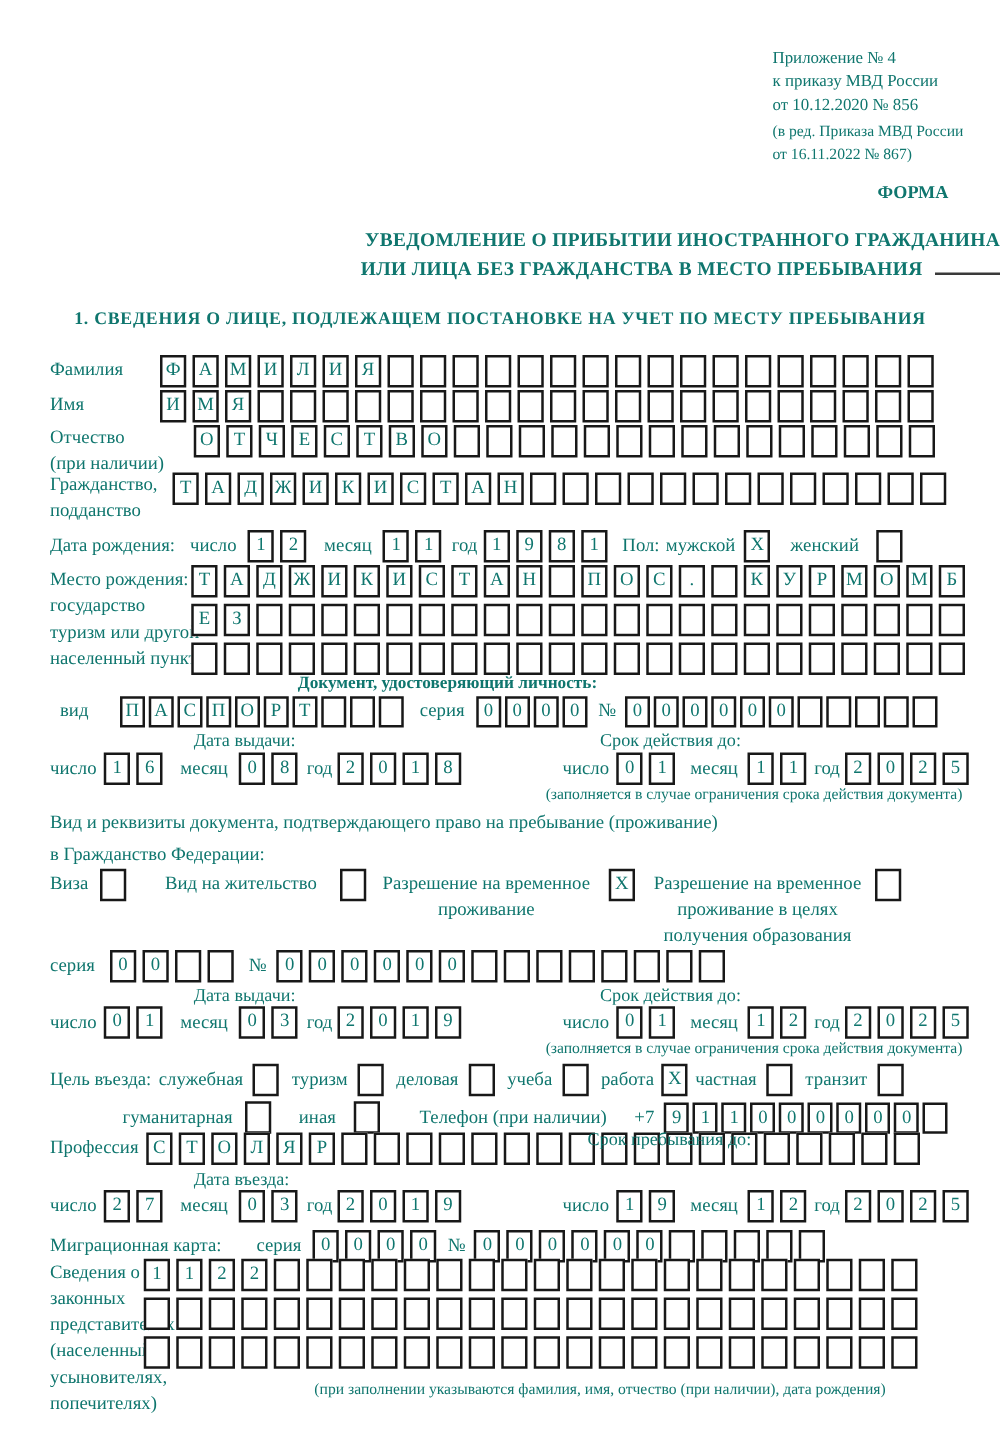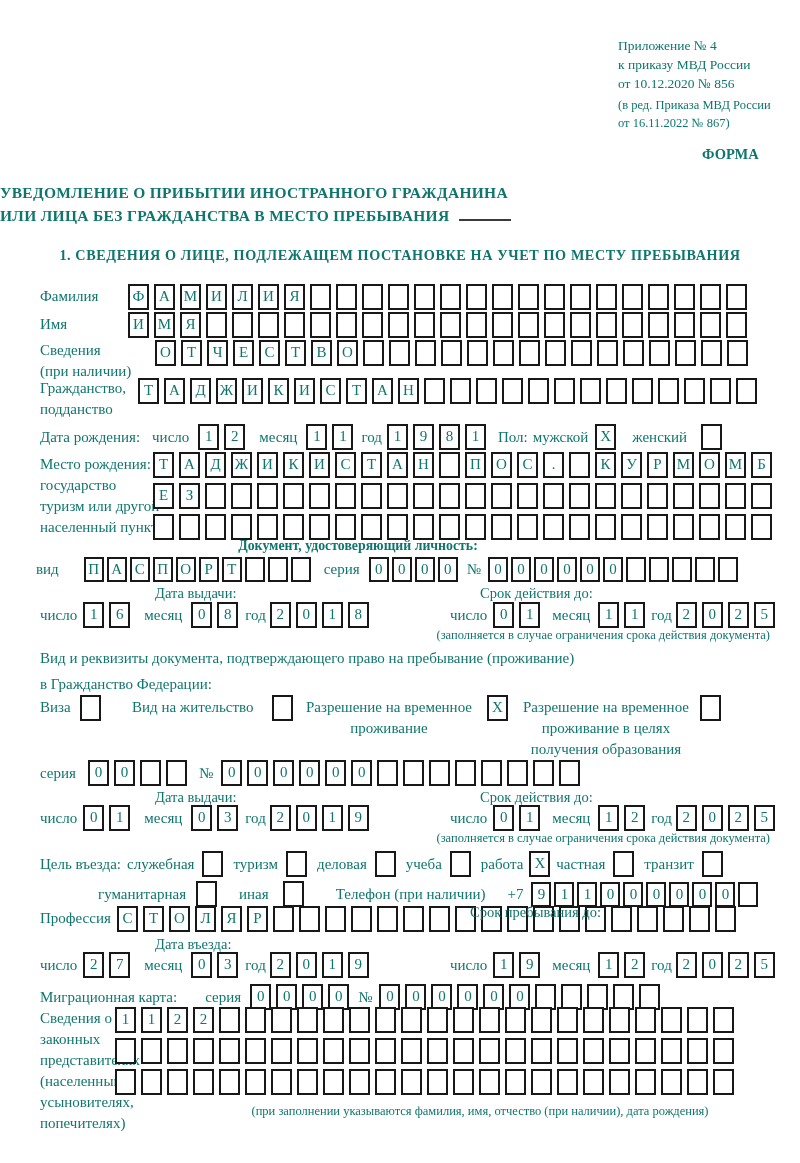--- a/index.html
+++ b/index.html
@@ -4,21 +4,21 @@
 <style>
   html,body{margin:0;padding:0;background:#fff;}
   .page{position:relative;width:800px;height:1163px;background:#ffffff;
         font-family:"Liberation Serif",serif;color:#0f766e;overflow:hidden;}
   .abs{position:absolute;}
   .row{display:flex;align-items:center;}
   .lbl{font-size:15px;white-space:nowrap;}
   .hdr{font-size:13.5px;line-height:19px;}
   .hdr2{font-size:12.5px;line-height:18px;margin-top:3px;}
   .bold{font-weight:bold;}
-  .title{font-size:15.5px;font-weight:bold;line-height:23px;text-align:left;letter-spacing:.3px;}
+  .title{font-size:15.5px;font-weight:bold;line-height:23px;text-align:right;letter-spacing:.3px;}
   .sect{font-size:14.2px;font-weight:bold;text-align:center;letter-spacing:.6px;}
   .subhead{font-size:13.8px;font-weight:bold;text-align:center;}
   .datehead{font-size:14.5px;}
   .note{font-size:12.5px;}
   .cells{display:flex;gap:5px;}
   .cell{box-sizing:border-box;flex:none;width:21px;height:26px;border:2px solid #181818;
         background:#fff;font-size:15px;line-height:21px;text-align:center;}
   .cells.sm{gap:3px;}
   .cells.sm .cell{width:20px;height:25px;}
   .optlines{font-size:15px;line-height:21px;text-align:center;}
@@ -96,21 +96,21 @@
       <span class="cell"></span>
       <span class="cell"></span>
       <span class="cell"></span>
       <span class="cell"></span>
       <span class="cell"></span>
       <span class="cell"></span>
       <span class="cell"></span>
       <span class="cell"></span>
     </div>
 
-  <div class="abs lbl" style="left:40px;top:342px;">Сведения</div>
+  <div class="abs lbl" style="left:40px;top:342px;">Отчество</div>
   <div class="abs lbl" style="left:40px;top:363px;">(при наличии)</div>
   <div class="abs cells" style="left:155px;top:340px;">
       <span class="cell">О</span>
       <span class="cell">Т</span>
       <span class="cell">Ч</span>
       <span class="cell">Е</span>
       <span class="cell">С</span>
       <span class="cell">Т</span>
       <span class="cell">В</span>
       <span class="cell">О</span>
@@ -267,21 +267,21 @@
       <span class="cell"></span>
       <span class="cell"></span>
       <span class="cell"></span>
       <span class="cell"></span>
       <span class="cell"></span>
       <span class="cell"></span>
       <span class="cell"></span>
     </div>
 
   <div class="abs subhead" style="left:0;top:538px;width:716px;">Документ, удостоверяющий личность:</div>
-  <div class="abs row" style="left:36px;top:557px;justify-content:flex-end;">
+  <div class="abs row" style="left:48px;top:557px;justify-content:flex-end;">
     <span class="lbl">вид</span>
     <span class="cells sm" style="margin-left:25px;">
         <span class="cell">П</span>
         <span class="cell">А</span>
         <span class="cell">С</span>
         <span class="cell">П</span>
         <span class="cell">О</span>
         <span class="cell">Р</span>
         <span class="cell">Т</span>
         <span class="cell"></span>

